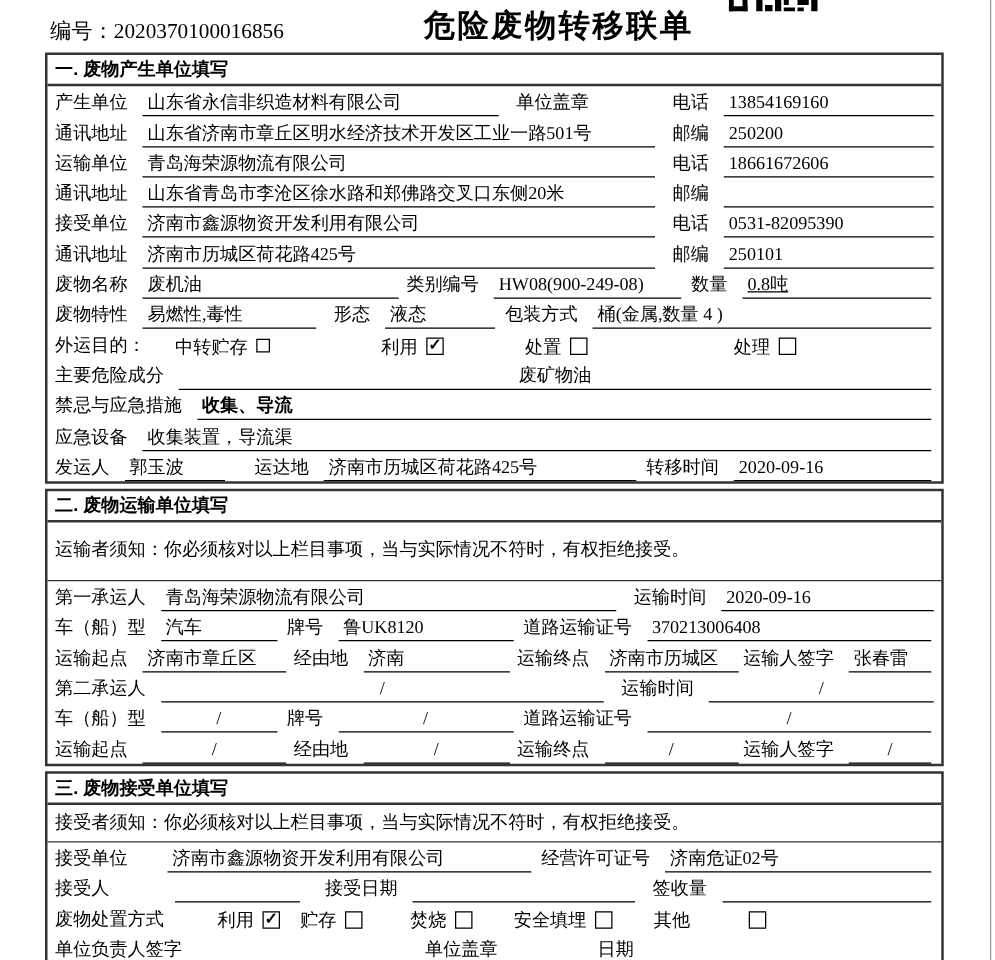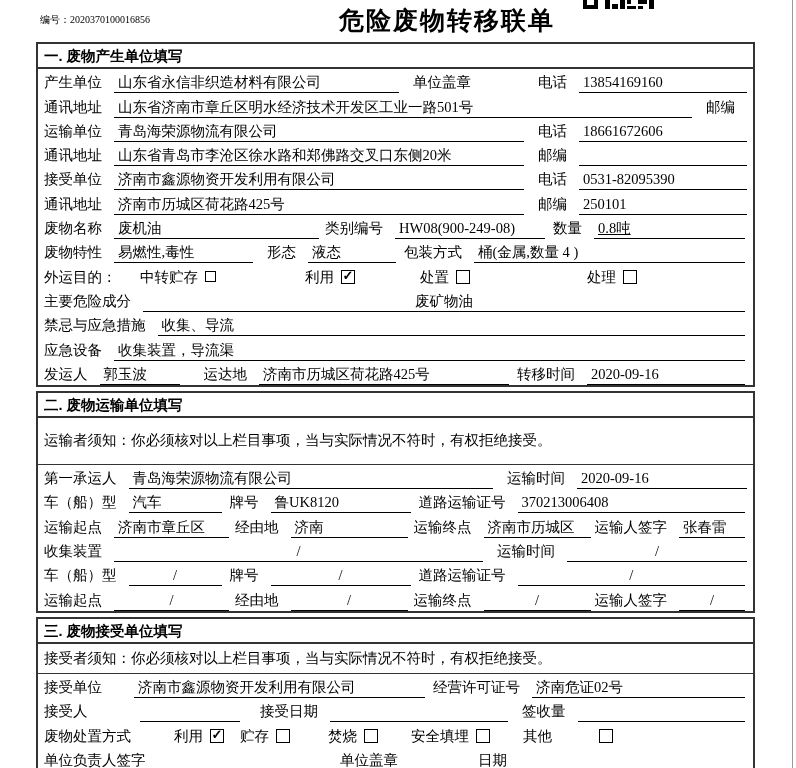--- a/index.html
+++ b/index.html
@@ -5,21 +5,21 @@
   html,body{margin:0;padding:0;}
   body{
     width:796px;height:768px;position:relative;overflow:hidden;
     background:#ffffff;color:#000;
     font-family:"Liberation Serif","DejaVu Serif",serif;
     font-size:14.5px;
   }
   .page-edge{position:absolute;top:0;bottom:0;right:3px;width:1px;background:#9a9a9a;}
   
   .hdr{position:relative;height:42px;}
-  .serial{position:absolute;left:40px;top:13px;font-size:10px;white-space:nowrap;}
+  .serial{position:absolute;left:40px;top:13px;font-size:17px;white-space:nowrap;}
   .doc-title{
     text-align:center;position:relative;left:49px;top:4px;
     font-family:"Liberation Sans","DejaVu Sans",sans-serif;
     font-weight:bold;font-size:25px;letter-spacing:2px;
   }
   .qr{position:absolute;left:583px;top:0;}
   
   .box{margin:0 40px 4px 36px;width:719px;box-sizing:border-box;border:2px solid #333;background:#fff;}
   .sec-title{
     font-family:"Liberation Sans","DejaVu Sans",sans-serif;
@@ -73,20 +73,21 @@
         <span class="lbl">产生单位</span>
         <span class="val" style="flex: 1 1 auto;">山东省永信非织造材料有限公司</span>
         <span class="lbl" style="flex: 0 0 125px; width: 125px; margin-right: 0px;">单位盖章</span>
         <span class="lbl">电话</span>
         <span class="val" style="flex: 0 0 168px; width: 168px; margin-right: 0px;">13854169160</span>
       </div>
       <div class="frow">
         <span class="lbl">通讯地址</span>
         <span class="val" style="flex: 1 1 auto;">山东省济南市章丘区明水经济技术开发区工业一路501号</span>
         <span class="lbl">邮编</span>
+        <span class="val" style="flex: 0 0 168px; width: 168px; margin-right: 0px;">250200</span>
       </div>
       <div class="frow">
         <span class="lbl">运输单位</span>
         <span class="val" style="flex: 1 1 auto;">青岛海荣源物流有限公司</span>
         <span class="lbl">电话</span>
         <span class="val" style="flex: 0 0 168px; width: 168px; margin-right: 0px;">18661672606</span>
       </div>
       <div class="frow">
         <span class="lbl">通讯地址</span>
         <span class="val" style="flex: 1 1 auto;">山东省青岛市李沧区徐水路和郑佛路交叉口东侧20米</span>
@@ -139,21 +140,21 @@
           <span class="ckt">处理</span>
           <span class="cb"></span>
         </span>
       </div>
       <div class="frow">
         <span class="lbl">主要危险成分</span>
         <span class="val" style="flex: 1 1 auto; text-align: center;">废矿物油</span>
       </div>
       <div class="frow">
         <span class="lbl">禁忌与应急措施</span>
-        <span class="val" style="flex: 1 1 auto;">收集、导流</span>
+        <span class="val" style="flex: 1 1 auto; font-weight: bold;">收集、导流</span>
       </div>
       <div class="frow">
         <span class="lbl">应急设备</span>
         <span class="val" style="flex: 1 1 auto;">收集装置，导流渠</span>
       </div>
       <div class="frow">
         <span class="lbl">发运人</span>
         <span class="val" style="flex: 0 0 80px; width: 80px; margin-right: 0px;">郭玉波</span>
         <span class="lbl" style="margin-left: 24px;">运达地</span>
         <span class="val" style="flex: 0 0 250px; width: 250px; margin-right: 0px;">济南市历城区荷花路425号</span>
@@ -187,21 +188,21 @@
         <span class="lbl">运输起点</span>
         <span class="val" style="flex: 0 0 115px; width: 115px; margin-right: 0px;">济南市章丘区</span>
         <span class="lbl" style="margin-left: 6px;">经由地</span>
         <span class="val" style="flex: 0 0 117px; width: 117px; margin-right: 0px;">济南</span>
         <span class="lbl" style="margin-left: 6px;">运输终点</span>
         <span class="val" style="flex: 0 0 107px; width: 107px; margin-right: 0px;">济南市历城区</span>
         <span class="lbl" style="margin-left: 4px;">运输人签字</span>
         <span class="val" style="flex: 1 1 auto;">张春雷</span>
       </div>
       <div class="frow">
-        <span class="lbl">收集装置</span>
+        <span class="lbl">第二承运人</span>
         <span class="val ct" style="flex: 1 1 auto;">/</span>
         <span class="lbl">运输时间</span>
         <span class="val ct" style="flex: 0 0 180px; width: 180px; margin-right: 0px;">/</span>
       </div>
       <div class="frow">
         <span class="lbl">车（船）型</span>
         <span class="val ct" style="flex: 0 0 93px; width: 93px; margin-right: 0px;">/</span>
         <span class="lbl" style="margin-left: 8px;">牌号</span>
         <span class="val ct" style="flex: 0 0 140px; width: 140px; margin-right: 0px;">/</span>
         <span class="lbl" style="margin-left: 8px;">道路运输证号</span>

